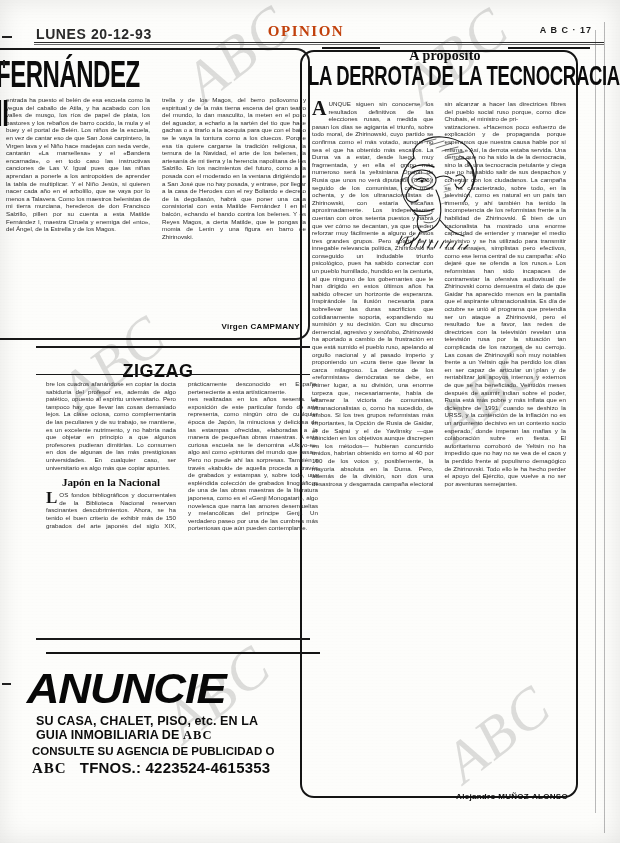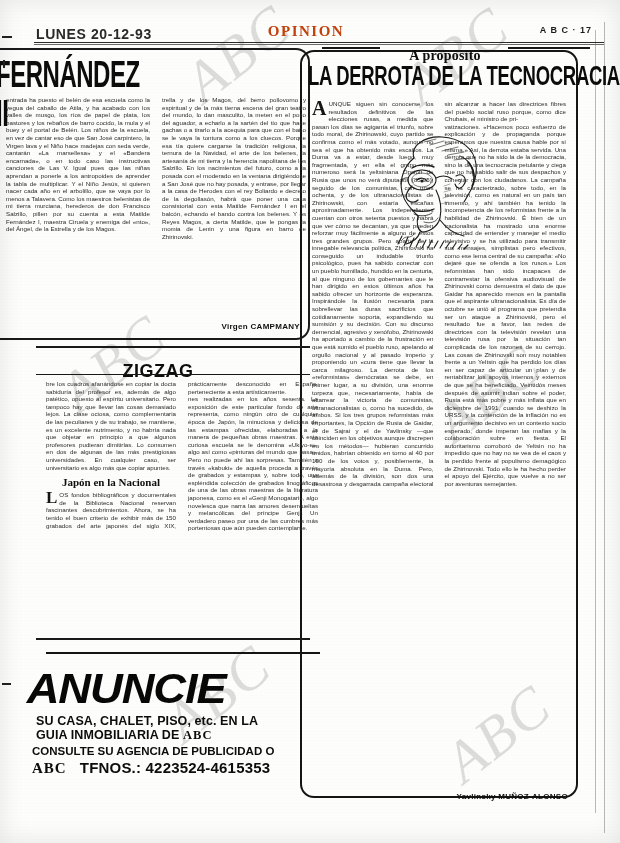--- a/index.html
+++ b/index.html
@@ -375,17 +375,17 @@
       <path d="M14 116 L18 108 M20 118 L24 109 M26 119 L30 110 M32 119 L36 111
                M38 120 L42 112 M44 120 L48 112 M50 120 L54 113 M56 120 L60 113
                M62 120 L66 114 M68 121 L72 115 M74 121 L78 116 M80 121 L84 117" stroke-width="1.1"></path>
 
       <path d="M60 58 L66 56 M60 64 L67 62 M59 70 L66 68 M57 76 L64 74" stroke-width="0.6" opacity=".6"></path>
 
       <path d="M18 112 C22 106, 26 112, 30 106" stroke-width="0.8" opacity=".8"></path>
     </g>
   </svg>
 
-  <div class="byline ar-byline">Yavlinsky  MUÑOZ-ALONSO</div>
+  <div class="byline ar-byline">Alejandro  MUÑOZ-ALONSO</div>
 
   <div class="scan-noise"></div>
   <div class="edge-shadow"></div>
 </div>
 
 </body></html>

